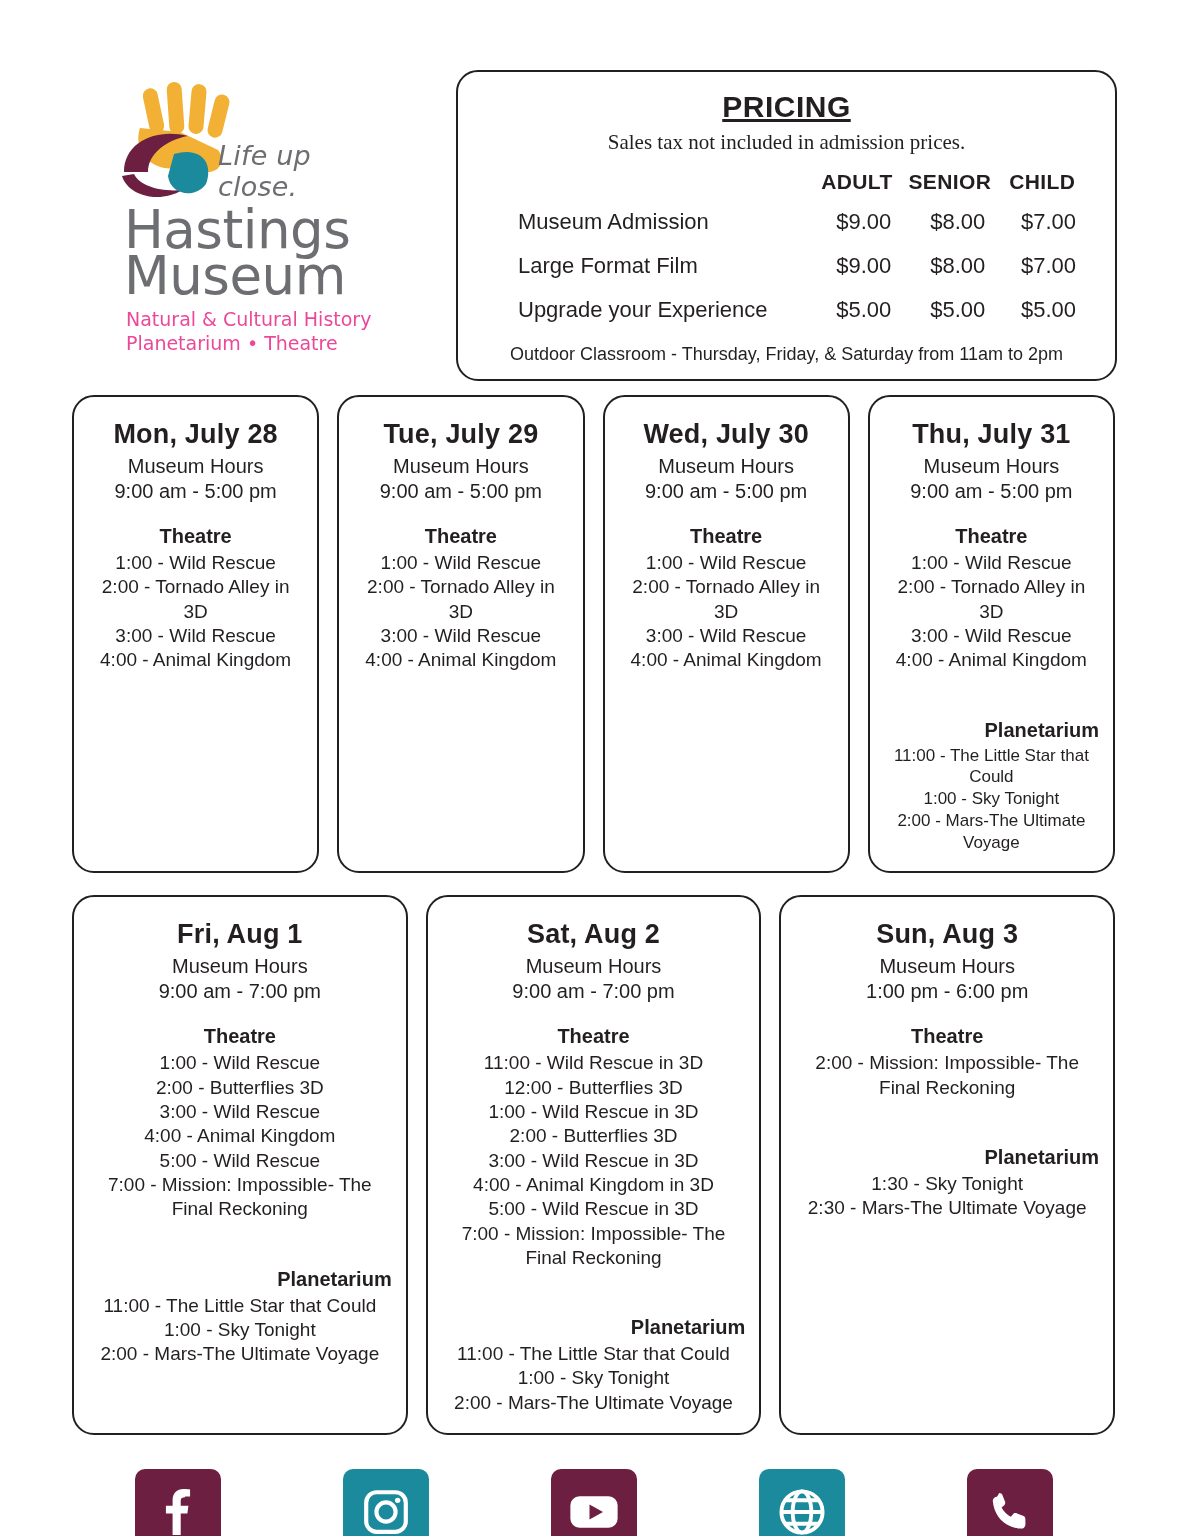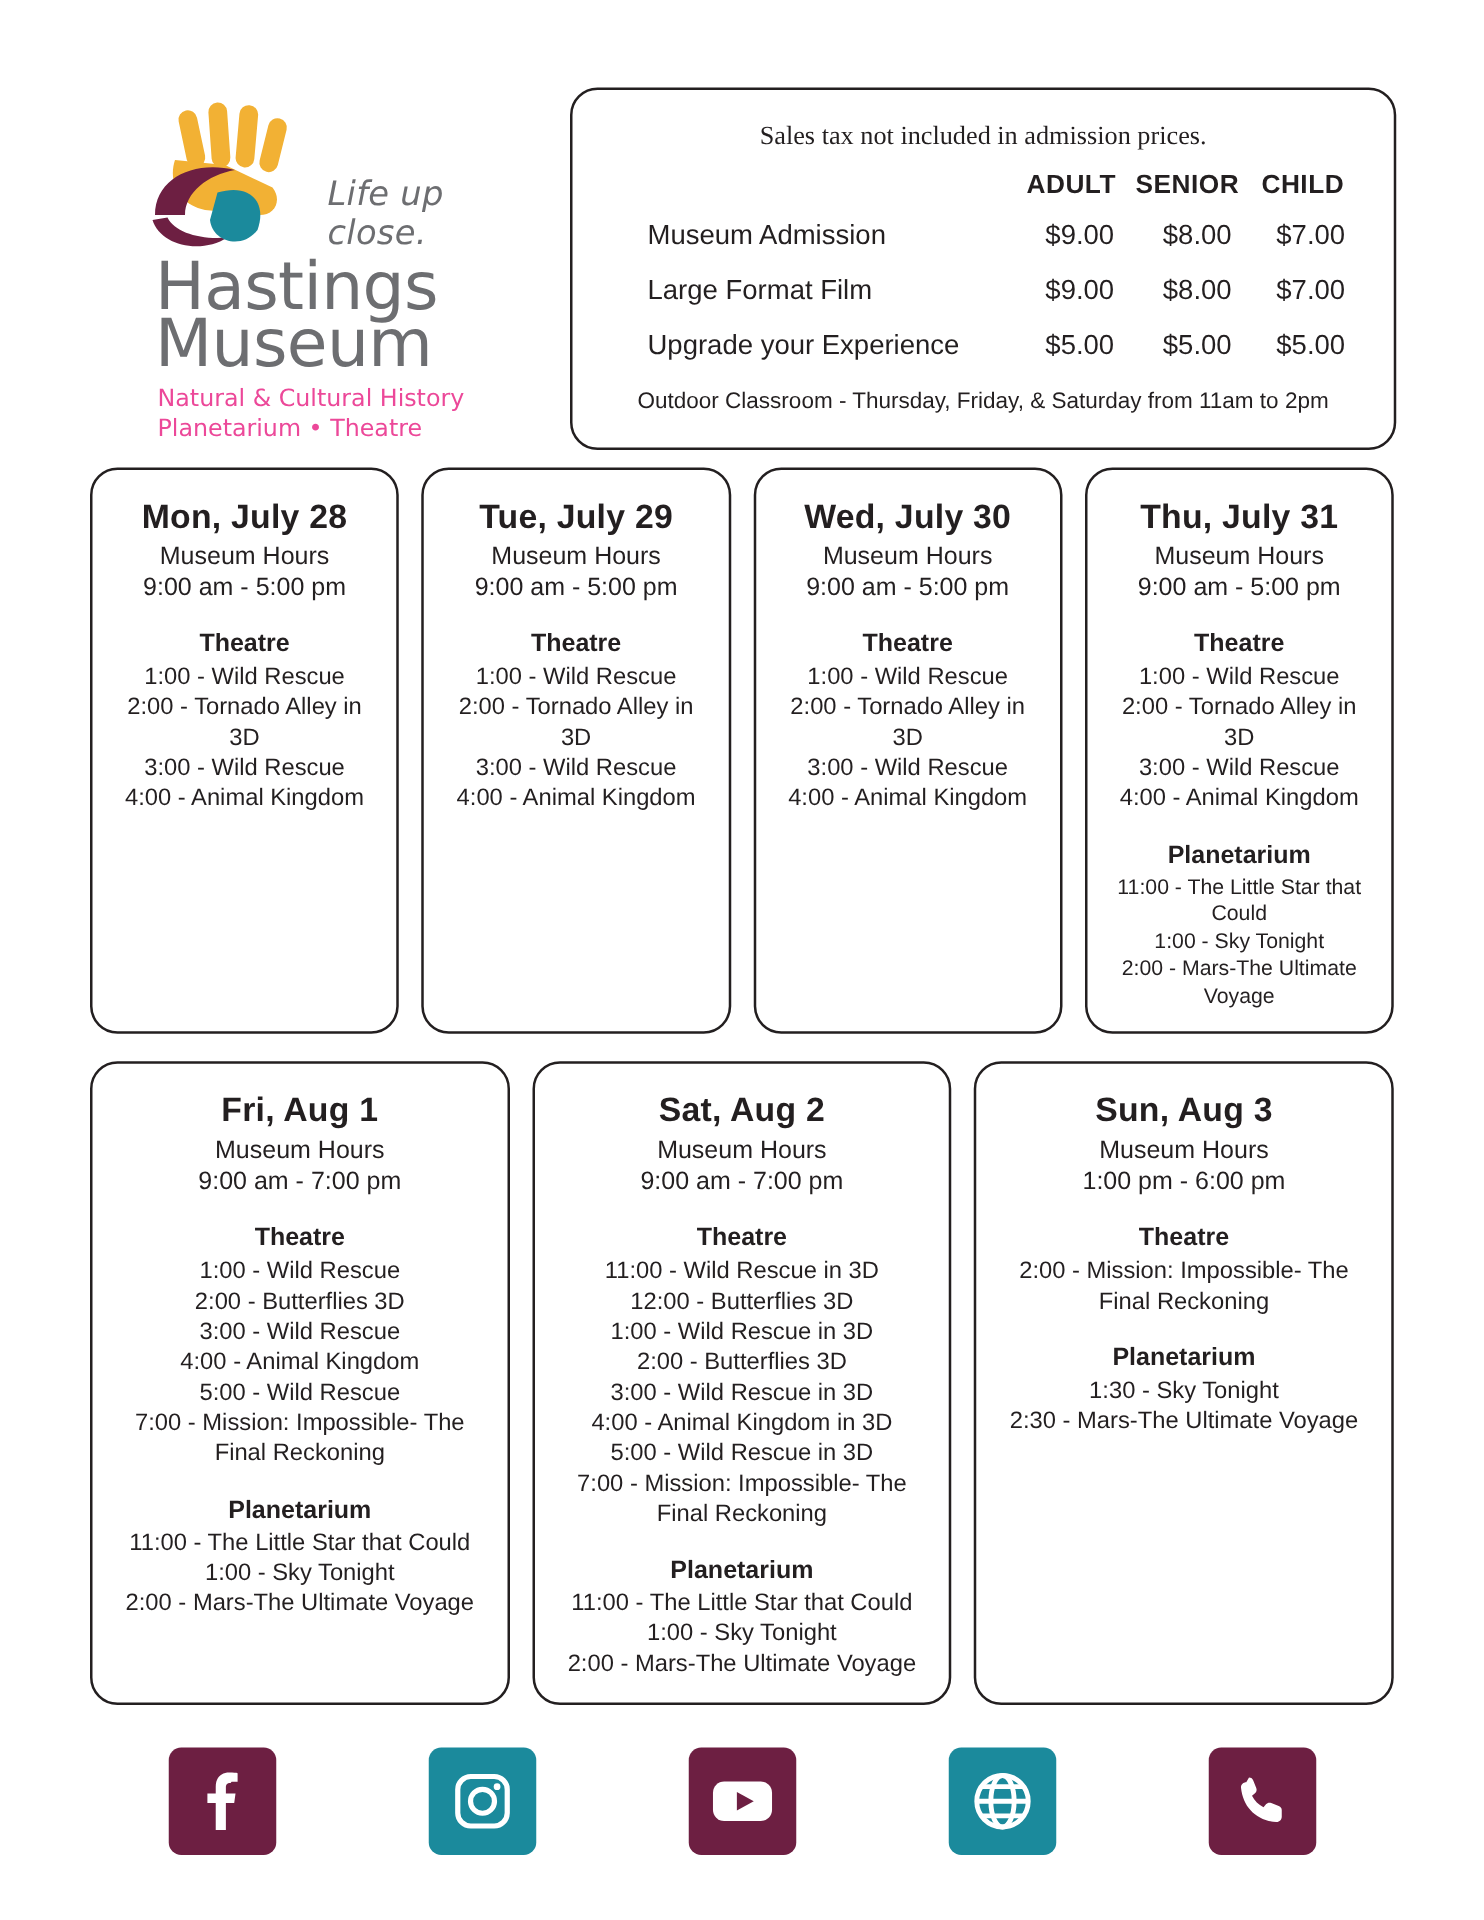--- a/index.html
+++ b/index.html
@@ -35,21 +35,20 @@
   }
   .logo-tag {
     position: absolute;
     left: 108px;
     top: 60px;
     font-size: 27px;
     color: #6d6e71;
     font-style: italic;
     font-family: "DejaVu Sans", sans-serif;
     letter-spacing: 0.2px;
-    margin-left: 44px;
   }
   .logo-name {
     font-size: 53px;
     line-height: 0.98;
     color: #6d6e71;
     font-weight: normal;
     letter-spacing: -0.5px;
     margin-top: -6px;
     margin-left: 14px;
     font-family: "DejaVu Sans", sans-serif;
@@ -148,21 +147,21 @@
   .hours-value {
     font-size: 20px;
     margin-top: 2px;
     text-align: center;
   }
   .section-head {
     font-size: 20px;
     font-weight: bold;
     margin-top: 22px;
   }
-  .section-head.planet { margin-top: 21px; }
+  .section-head.planet { margin-top: 46px; text-align: right; }
   .listing {
     font-size: 19px;
     line-height: 1.28;
     margin-top: 3px;
   }
   .listing.small { font-size: 17px; }
 
   
   .footer {
     display: flex;
@@ -212,20 +211,21 @@
       </svg>
       <div class="logo-tag">Life up close.</div>
     </div>
     <div class="logo-name">Hastings</div>
     <div class="logo-name">Museum</div>
     <div class="logo-sub">Natural &amp; Cultural History</div>
     <div class="logo-sub" style="margin-top:0">Planetarium • Theatre</div>
   </div>
 
   <div class="pricing">
+    <div class="pricing-title">PRICING</div>
     <div class="pricing-note">Sales tax not included in admission prices.</div>
     <table class="price-table">
       <thead>
         <tr>
           <th class="label-col"></th>
           <th>ADULT</th>
           <th>SENIOR</th>
           <th>CHILD</th>
         </tr>
       </thead>

